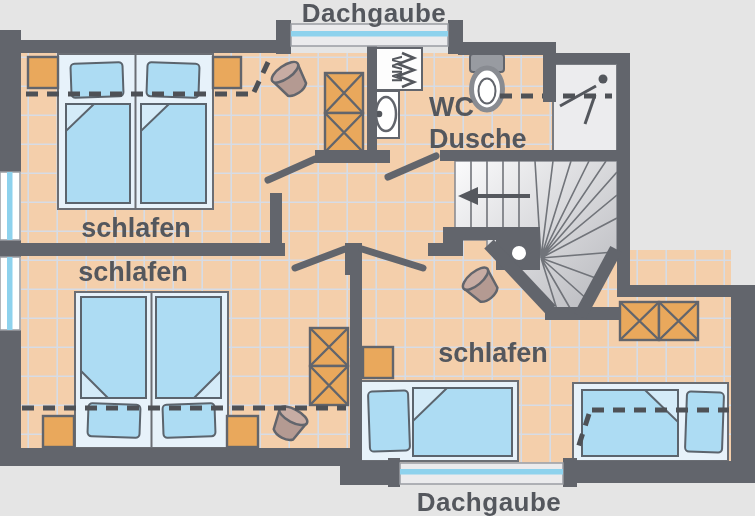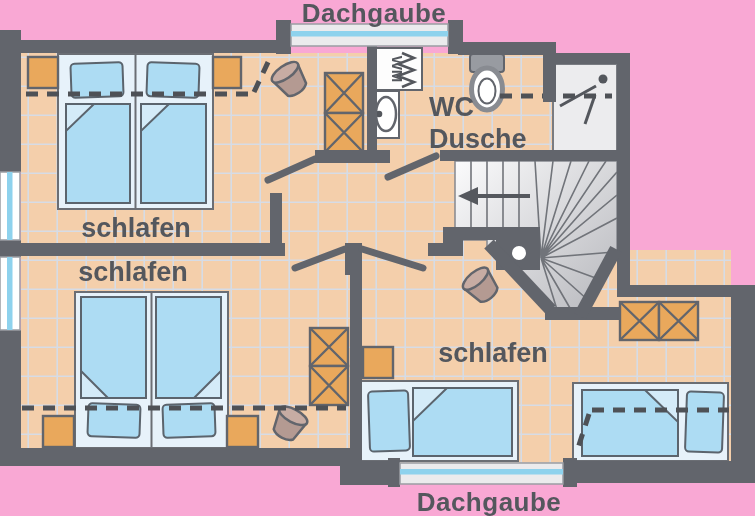--- a/index.html
+++ b/index.html
@@ -1,16 +1,16 @@
 <!DOCTYPE html>
 <html><head>
 <meta charset="utf-8">
 <style>
   html,body{margin:0;padding:0;background:#ffffff;}
-  .plan-wrap{position:relative;width:755px;height:516px;background:#f9a8d4;
+  .plan-wrap{position:relative;width:755px;height:516px;background:#e5e5e5;
              font-family:"Liberation Sans",sans-serif;}
   svg{position:absolute;left:0;top:0;}
   text{font-family:"Liberation Sans","DejaVu Sans",sans-serif;font-weight:bold;fill:#54575d;}
   .room-label{font-size:27px;}
   .dormer-label{font-size:26px;letter-spacing:.5px;}
   .bath-label{font-size:27px;}
   .wm-label{font-size:15px;}
 </style>
 </head>
 <body>

